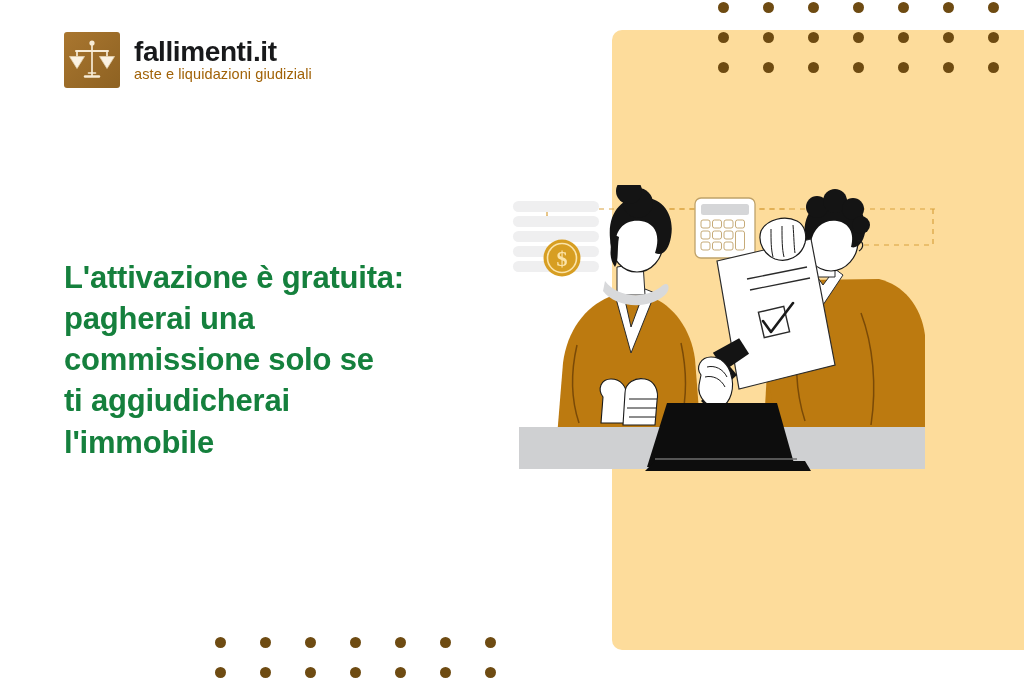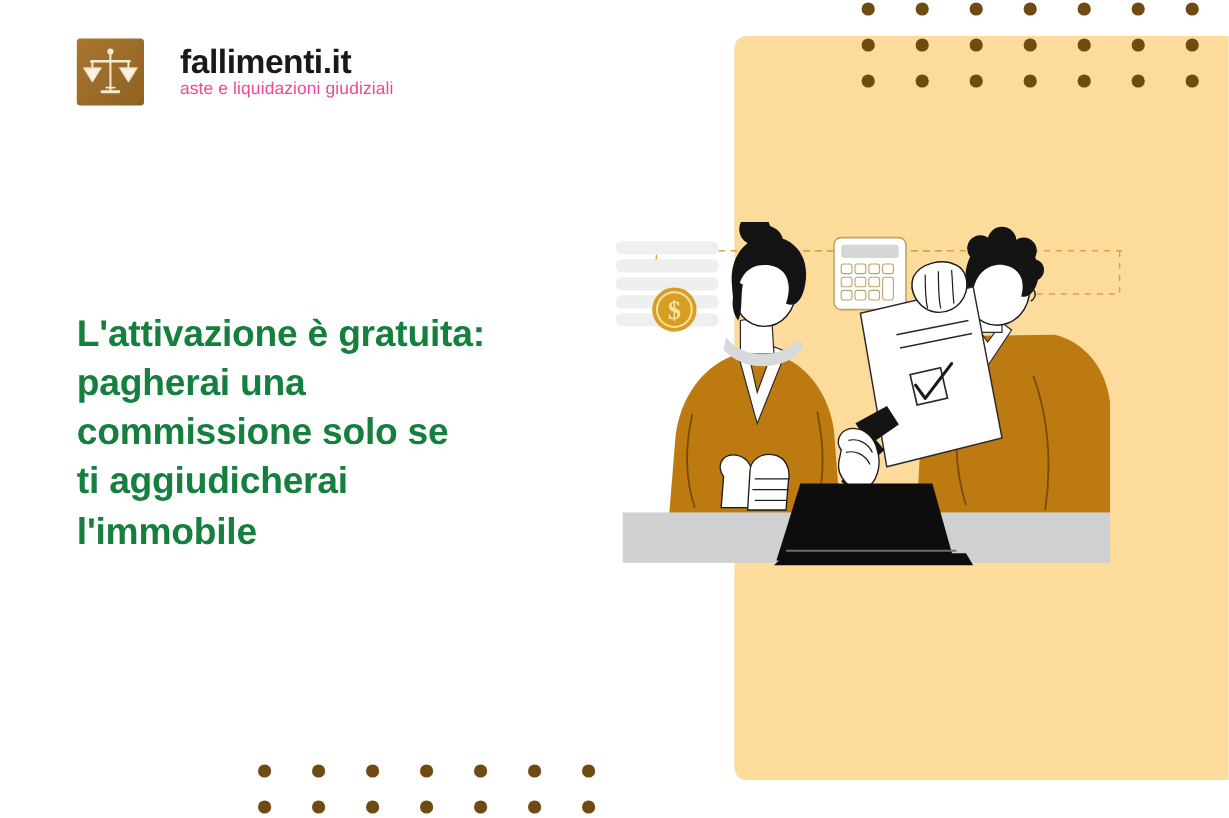--- a/index.html
+++ b/index.html
@@ -55,21 +55,21 @@
     top: 627px;
   }
 
   
   .logo {
     position: absolute;
     left: 64px;
     top: 32px;
     display: flex;
     align-items: center;
-    gap: 30px;
+    gap: 14px;
   }
   .logo-mark {
     width: 56px;
     height: 56px;
     border-radius: 3px;
     background: linear-gradient(135deg, #A9762F 0%, #9A6B28 55%, #8E6222 100%);
     position: relative;
     flex: none;
   }
   .logo-text-wrap {
@@ -78,21 +78,21 @@
     line-height: 1;
   }
   .logo-title {
     font-size: 28px;
     font-weight: bold;
     color: #18191B;
     letter-spacing: -0.4px;
   }
   .logo-sub {
     font-size: 14.5px;
-    color: #ec4899;
+    color: #a16207;
     margin-top: 1px;
     letter-spacing: 0.1px;
   }
 
   
   .headline {
     position: absolute;
     left: 64px;
     top: 236px;
     width: 420px;

